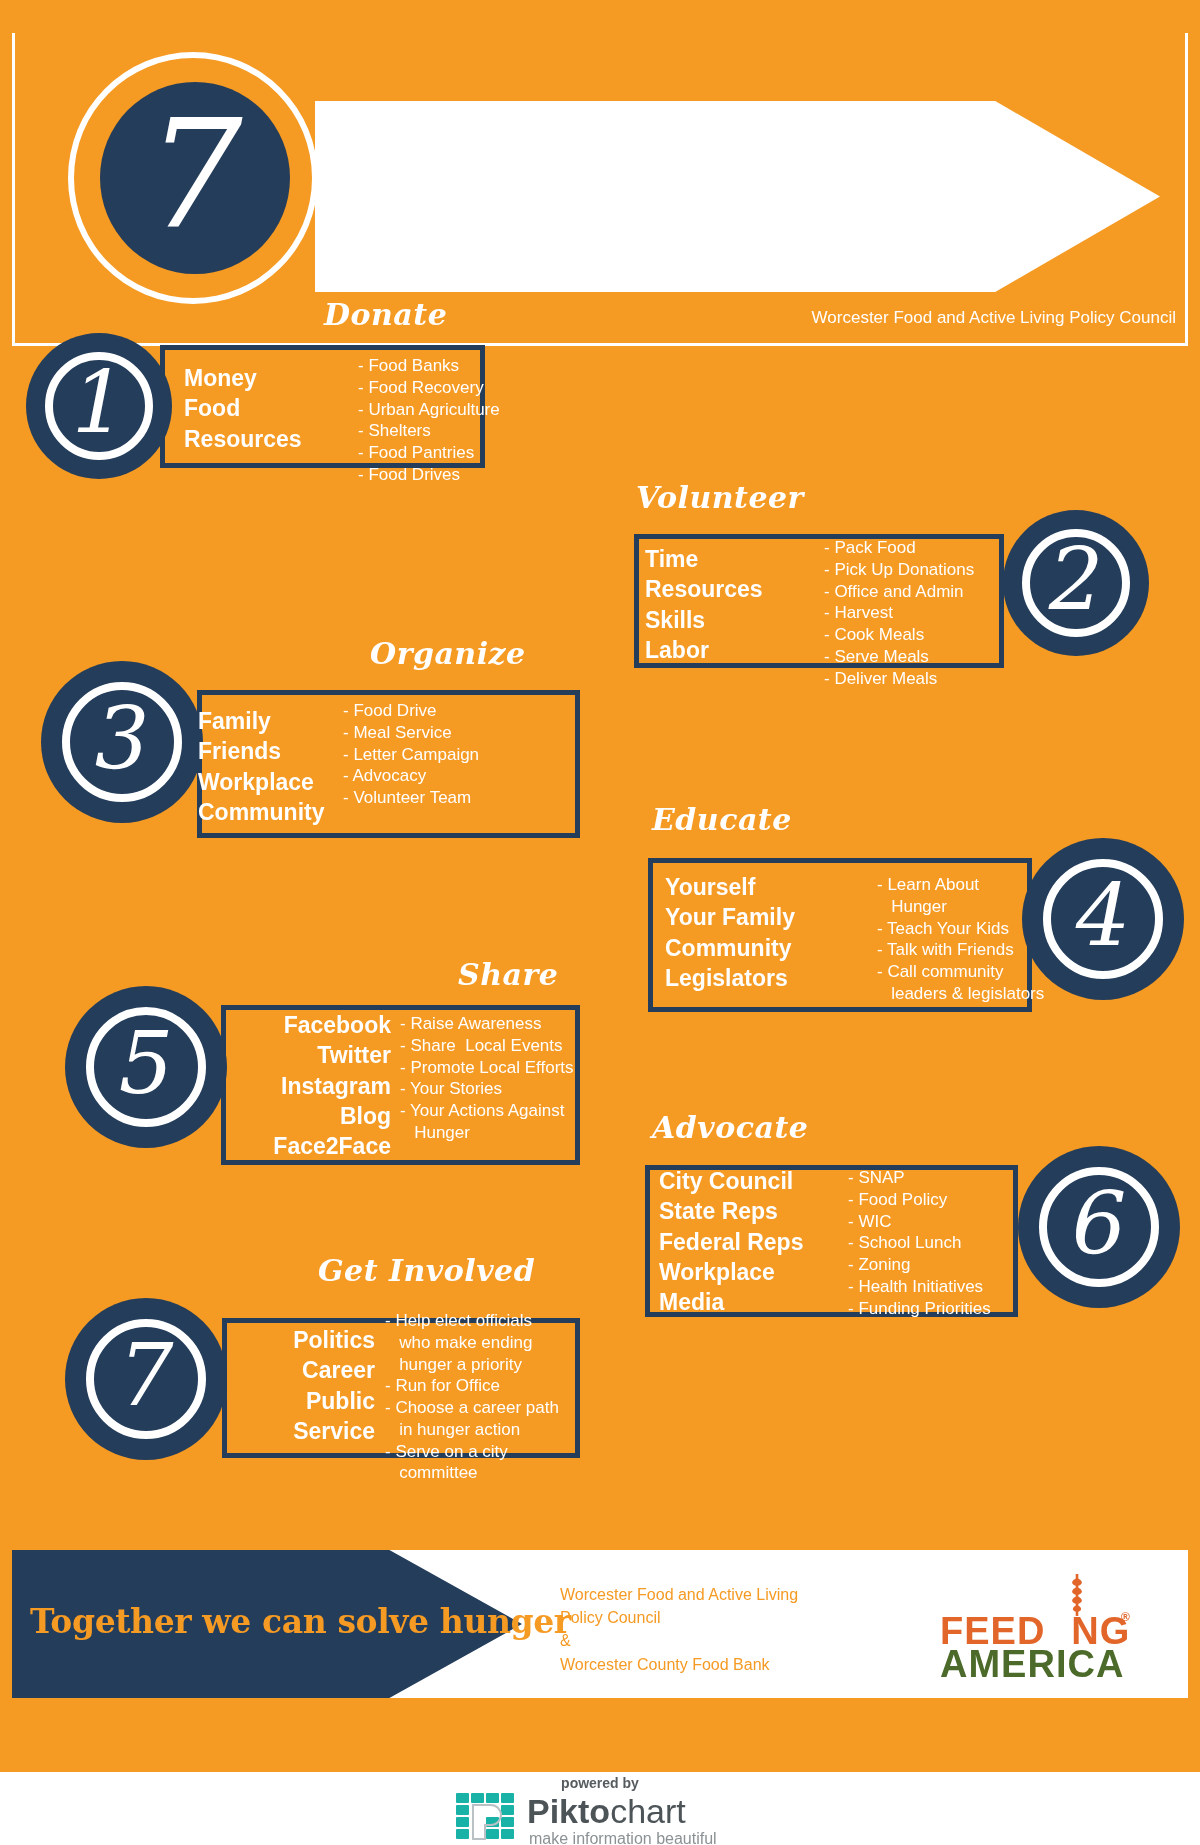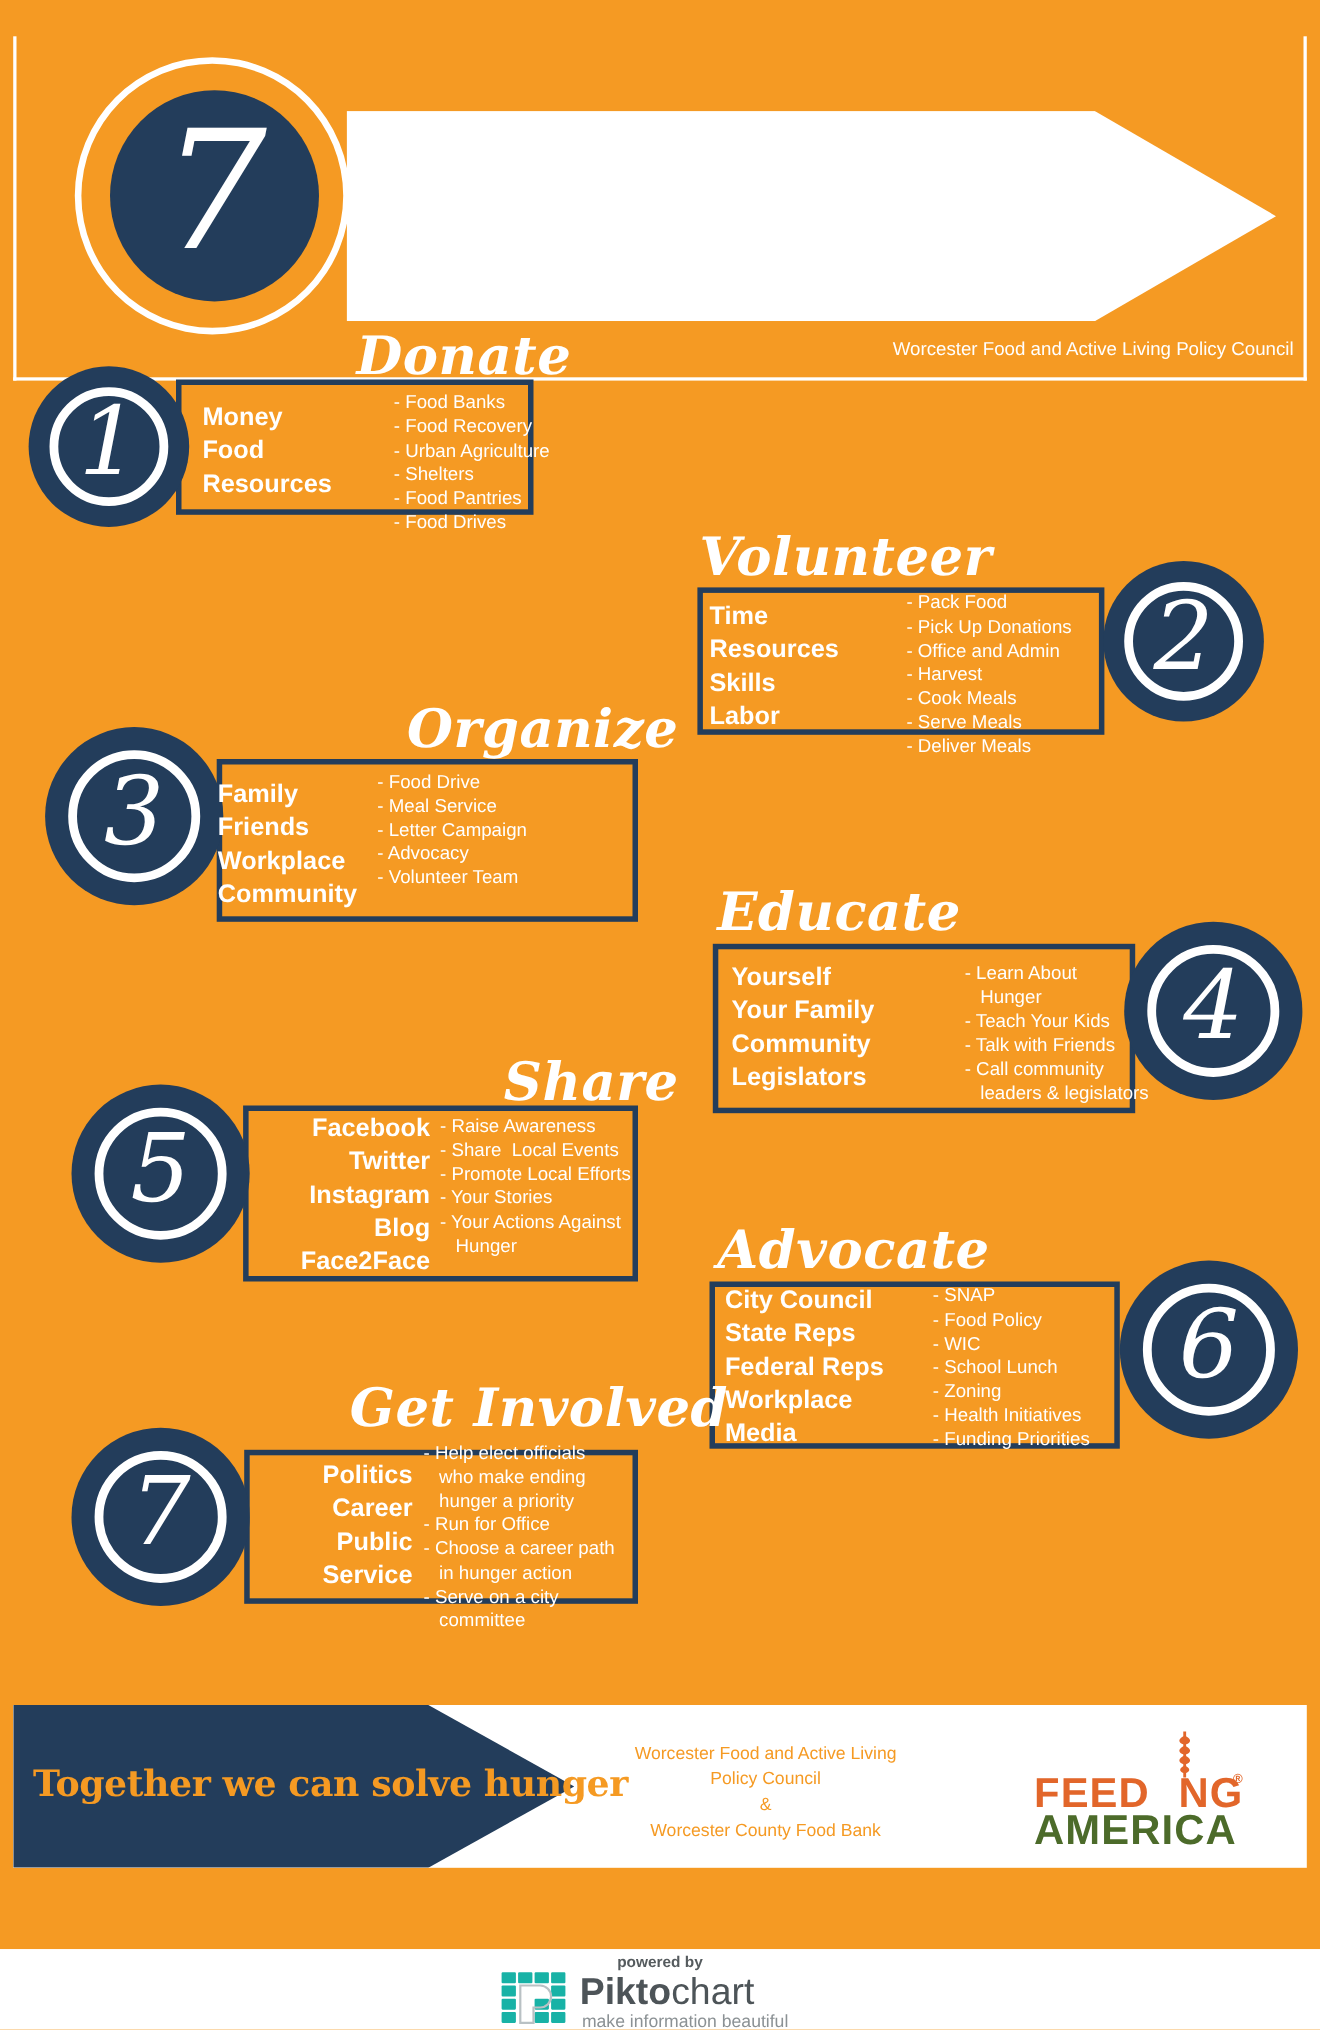--- a/index.html
+++ b/index.html
@@ -77,21 +77,21 @@
   }
 
   
   .section { position: absolute; }
   .sec-title {
     position: absolute;
     color: #ffffff;
     font-family: "DejaVu Serif", serif;
     font-style: italic;
     font-weight: bold;
-    font-size: 48px;
+    font-size: 30px;
     line-height: 1;
     white-space: nowrap;
     z-index: 5;
     letter-spacing: 0.5px;
   }
   .sec-box {
     position: absolute;
     border: 5px solid #233D5B;
     background: transparent;
     z-index: 1;
@@ -157,23 +157,23 @@
     width: 350px;
     color: #F59A23;
     font-family: "DejaVu Serif", serif;
     font-weight: bold;
     font-size: 33px;
     letter-spacing: -0.4px;
     white-space: nowrap;
   }
   .footer-org {
     position: absolute;
-    left: 536px; top: 1583px;
+    left: 560px; top: 1583px;
     width: 320px;
-    text-align: center;
+    text-align: left;
     color: #F59A23;
     font-size: 16px;
     line-height: 1.45;
   }
   .feeding-logo {
     position: absolute;
     left: 940px; top: 1580px;
     width: 210px; height: 95px;
   }
   .fa-feeding {

